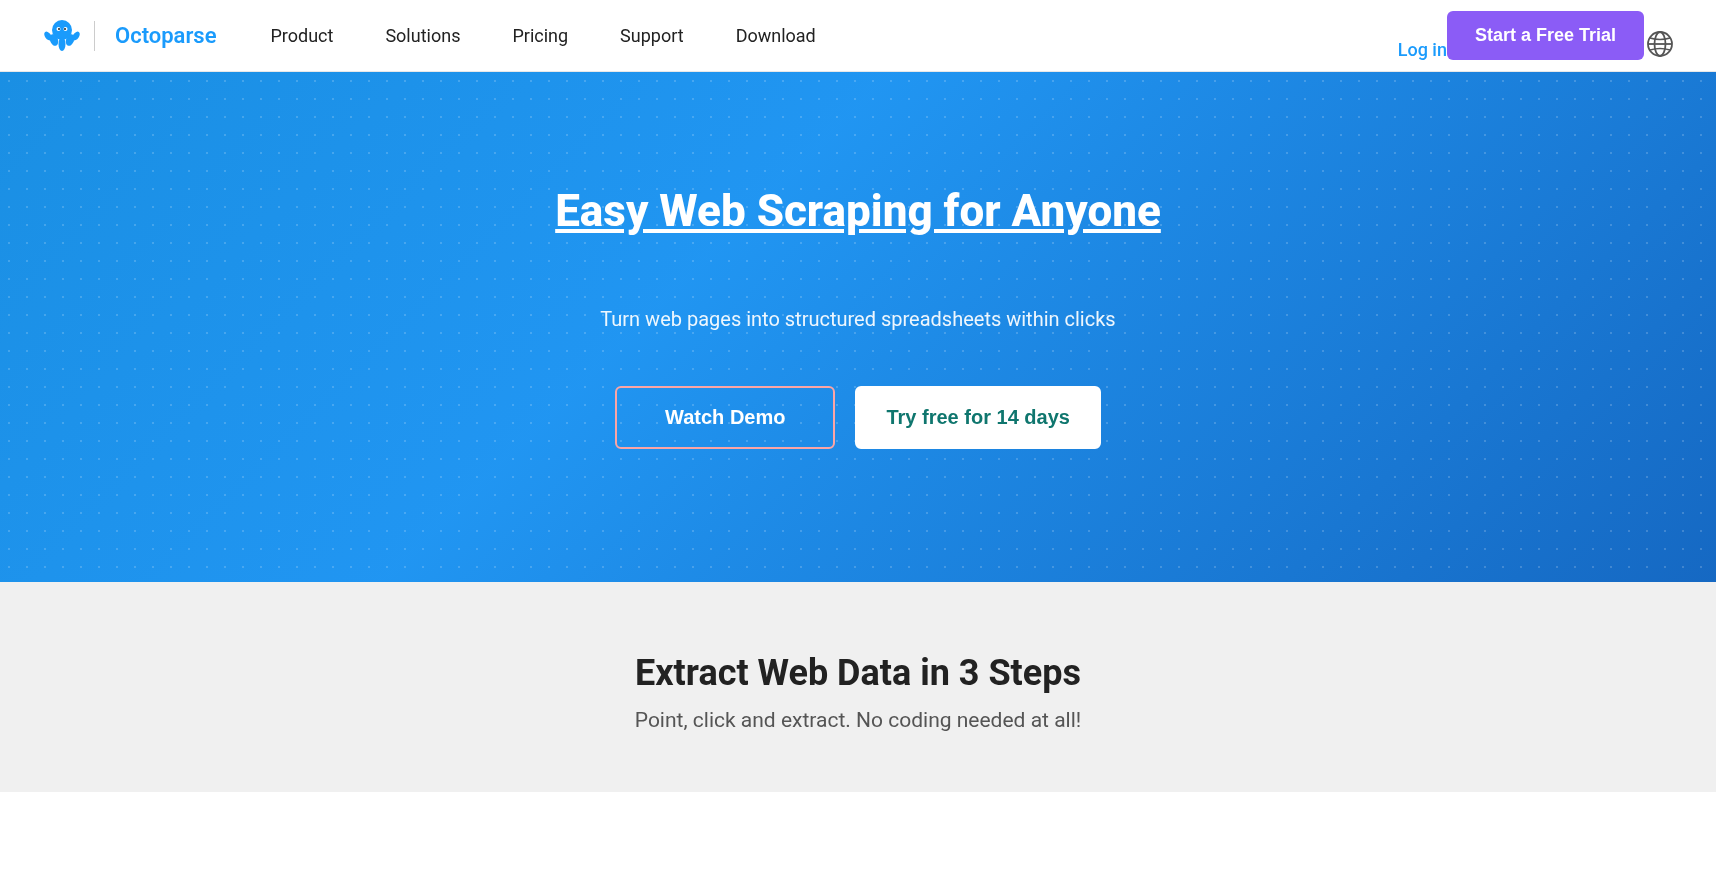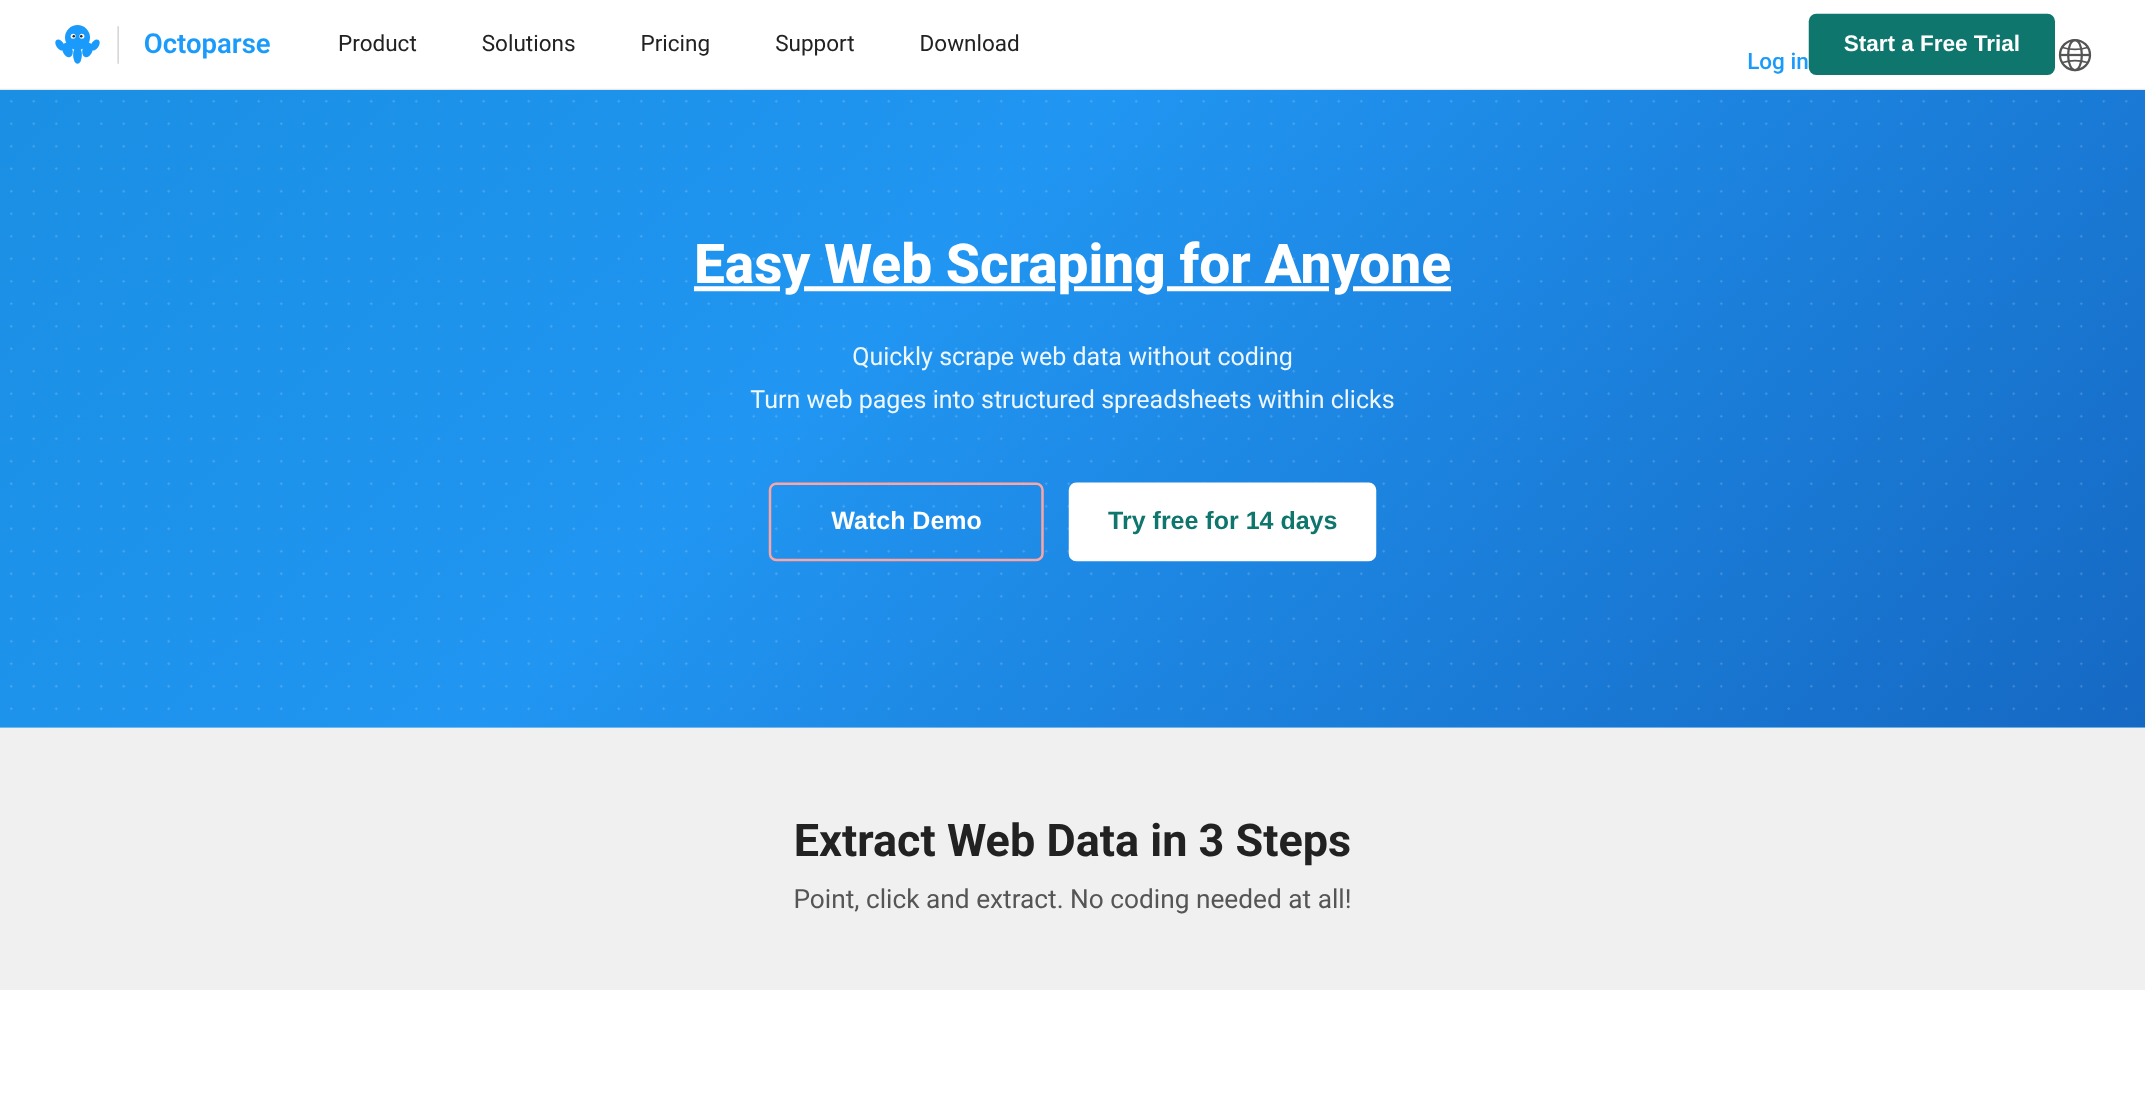--- a/index.html
+++ b/index.html
@@ -61,21 +61,21 @@
       margin-left: auto;
     }
     .nav-login {
       font-size: 18px;
       color: #1a9bfc;
       text-decoration: none;
       font-weight: 500;
       cursor: pointer;
     }
     .nav-cta {
-      background: #0f766e;
+      background: #8b5cf6;
       color: #fff;
       border: none;
       border-radius: 6px;
       padding: 14px 28px;
       font-size: 18px;
       font-weight: 600;
       cursor: pointer;
       white-space: nowrap;
     }
     .nav-globe {
@@ -218,21 +218,21 @@
     </svg>
   </div>
 </nav>
 
 <section class="hero">
   <div class="hero-bg-overlay"></div>
   <div class="hero-dots"></div>
   <div class="hero-content">
     <h1 class="hero-title">Easy Web Scraping for Anyone</h1>
     <p class="hero-subtitle">
-      <span>Quickly scrape web data without coding</span><br>
+      <br>
       <span>Turn web pages into structured spreadsheets within clicks</span>
     </p>
     <div class="hero-buttons">
       <button class="btn-watch-demo">Watch Demo</button>
       <button class="btn-try-free">Try free for 14 days</button>
     </div>
   </div>
 </section>
 
 <section class="section-steps">

